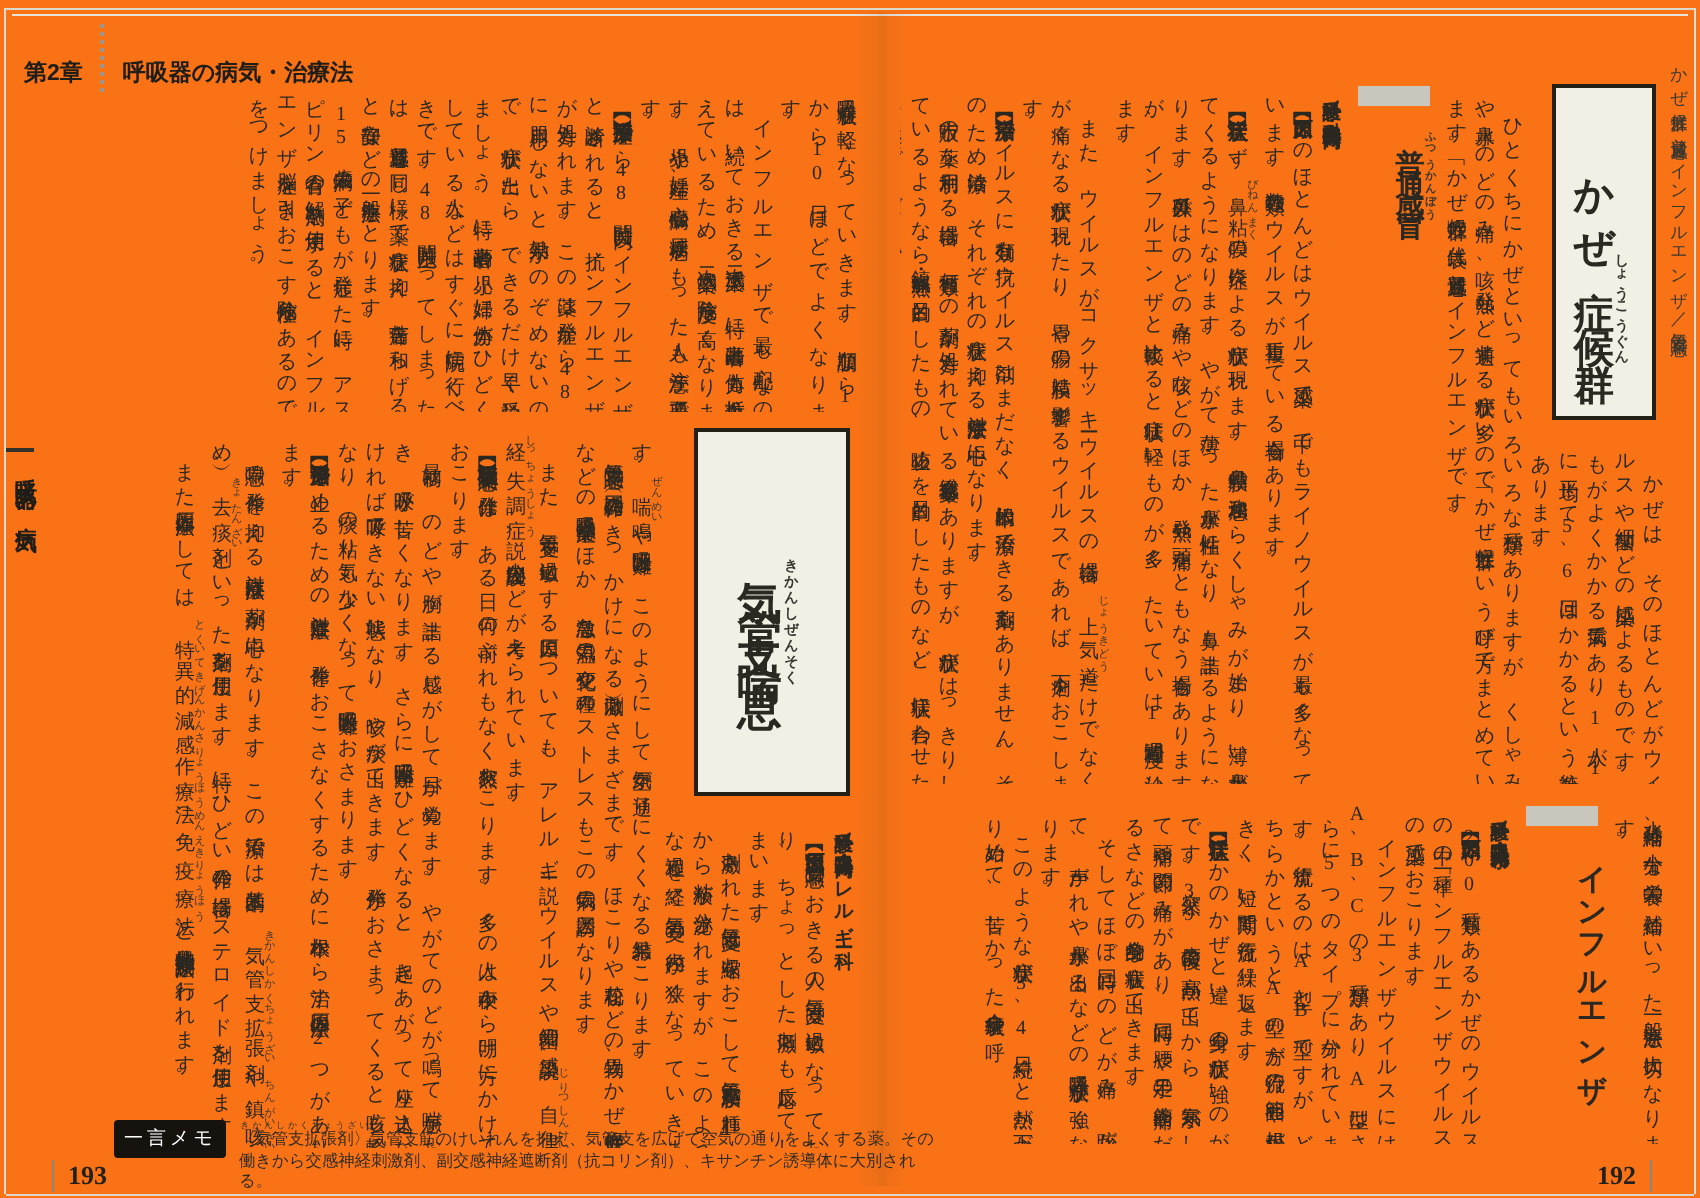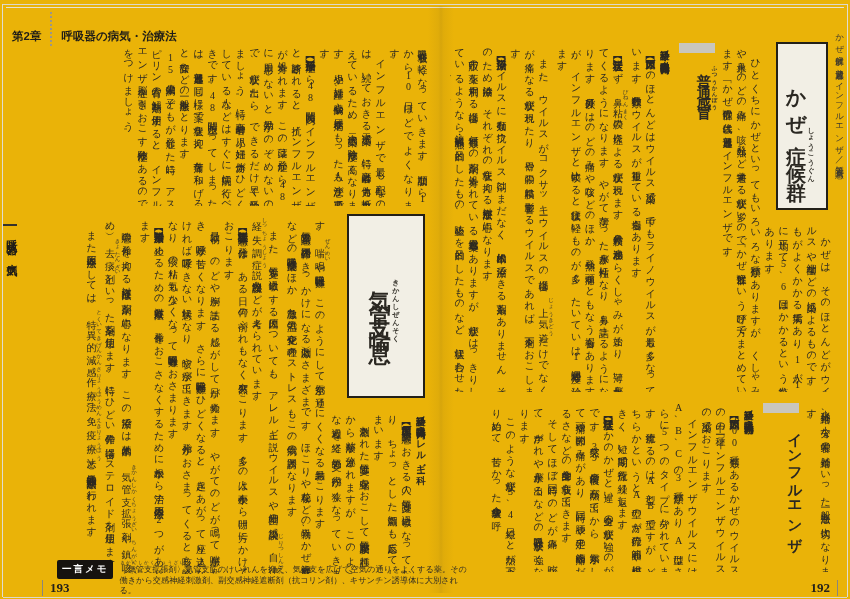--- a/index.html
+++ b/index.html
@@ -1,18 +1,18 @@
 <!DOCTYPE html>
 <html><head>
 <meta charset="utf-8">
 <style>
   html,body{margin:0;padding:0;background:#d9d6cd;}
   .stage{position:relative;width:850px;height:599px;overflow:hidden;
          background:#f2efe7;font-family:"Liberation Serif",serif;color:#2b2822;}
-  .spread{position:absolute;inset:0;background:#eab308;}
+  .spread{position:absolute;inset:0;background:#f97316;}
   .edge-top{position:absolute;left:3px;right:3px;top:4px;height:1px;background:#dcd8cc;}
   .edge-top2{position:absolute;left:6px;right:6px;top:7px;height:1px;background:#e6e2d7;}
   .edge-bottom{position:absolute;left:3px;right:3px;bottom:1px;height:1px;background:#dcd8cc;}
   .edge-left{position:absolute;left:2px;top:4px;bottom:2px;width:1px;background:#e0dcd1;}
   .edge-right{position:absolute;right:2px;top:4px;bottom:2px;width:1px;background:#e0dcd1;}
   .gutter{position:absolute;left:428px;width:26px;top:6px;bottom:6px;
           background:linear-gradient(90deg,rgba(60,55,40,0) 0%,rgba(60,55,40,.06) 40%,
                      rgba(60,55,40,.11) 50%,rgba(60,55,40,.06) 60%,rgba(60,55,40,0) 100%);}
 
   
@@ -52,27 +52,27 @@
 
   .section-header{position:relative;width:42px;padding-top:20px;box-sizing:border-box;margin:0 2px 0 4px;}
   .sh-bar{position:absolute;top:1px;left:3px;right:3px;height:10px;background:#c9c6bd;}
   .sh-title{font-family:"Liberation Sans",sans-serif;font-weight:bold;font-size:14.5px;letter-spacing:1px;}
 
   .consult{font-family:"Liberation Sans",sans-serif;font-weight:bold;font-size:9.5px;
            letter-spacing:.5px;margin:0 1px;}
 
   
   .pagenum{position:absolute;bottom:3px;font-weight:bold;font-size:13px;color:#23211c;}
-  .pagenum-left{left:26px;border-left:1.5px solid #8a867b;padding-left:7px;margin-left:16px;}
-  .pagenum-right{right:12px;border-right:1.5px solid #8a867b;padding-right:7px;text-align:center;}
+  .pagenum-left{left:26px;border-left:1.5px solid #8a867b;padding-left:7px;}
+  .pagenum-right{right:24px;border-right:1.5px solid #8a867b;padding-right:7px;text-align:center;}
 
   
   .memo{position:absolute;left:57px;bottom:2px;width:415px;display:flex;gap:6px;align-items:flex-start;}
   .memo-label{flex:none;background:#16130f;color:#fff;font-family:"Liberation Sans",sans-serif;
-              font-weight:bold;font-size:9.5px;letter-spacing:2px;padding:3px 5px;border-radius:2px;}
+              font-weight:normal;font-size:9.5px;letter-spacing:2px;padding:3px 5px;border-radius:2px;}
   .memo-text{font-family:"Liberation Sans",sans-serif;font-size:8.2px;line-height:1.3;color:#2e2b25;}
   .memo-text ruby rt{font-size:4.5px;}
 </style>
 </head>
 <body>
 
 <div class="stage">
   <div class="spread">
     <div class="edge-top"></div>
     <div class="edge-top2"></div>

